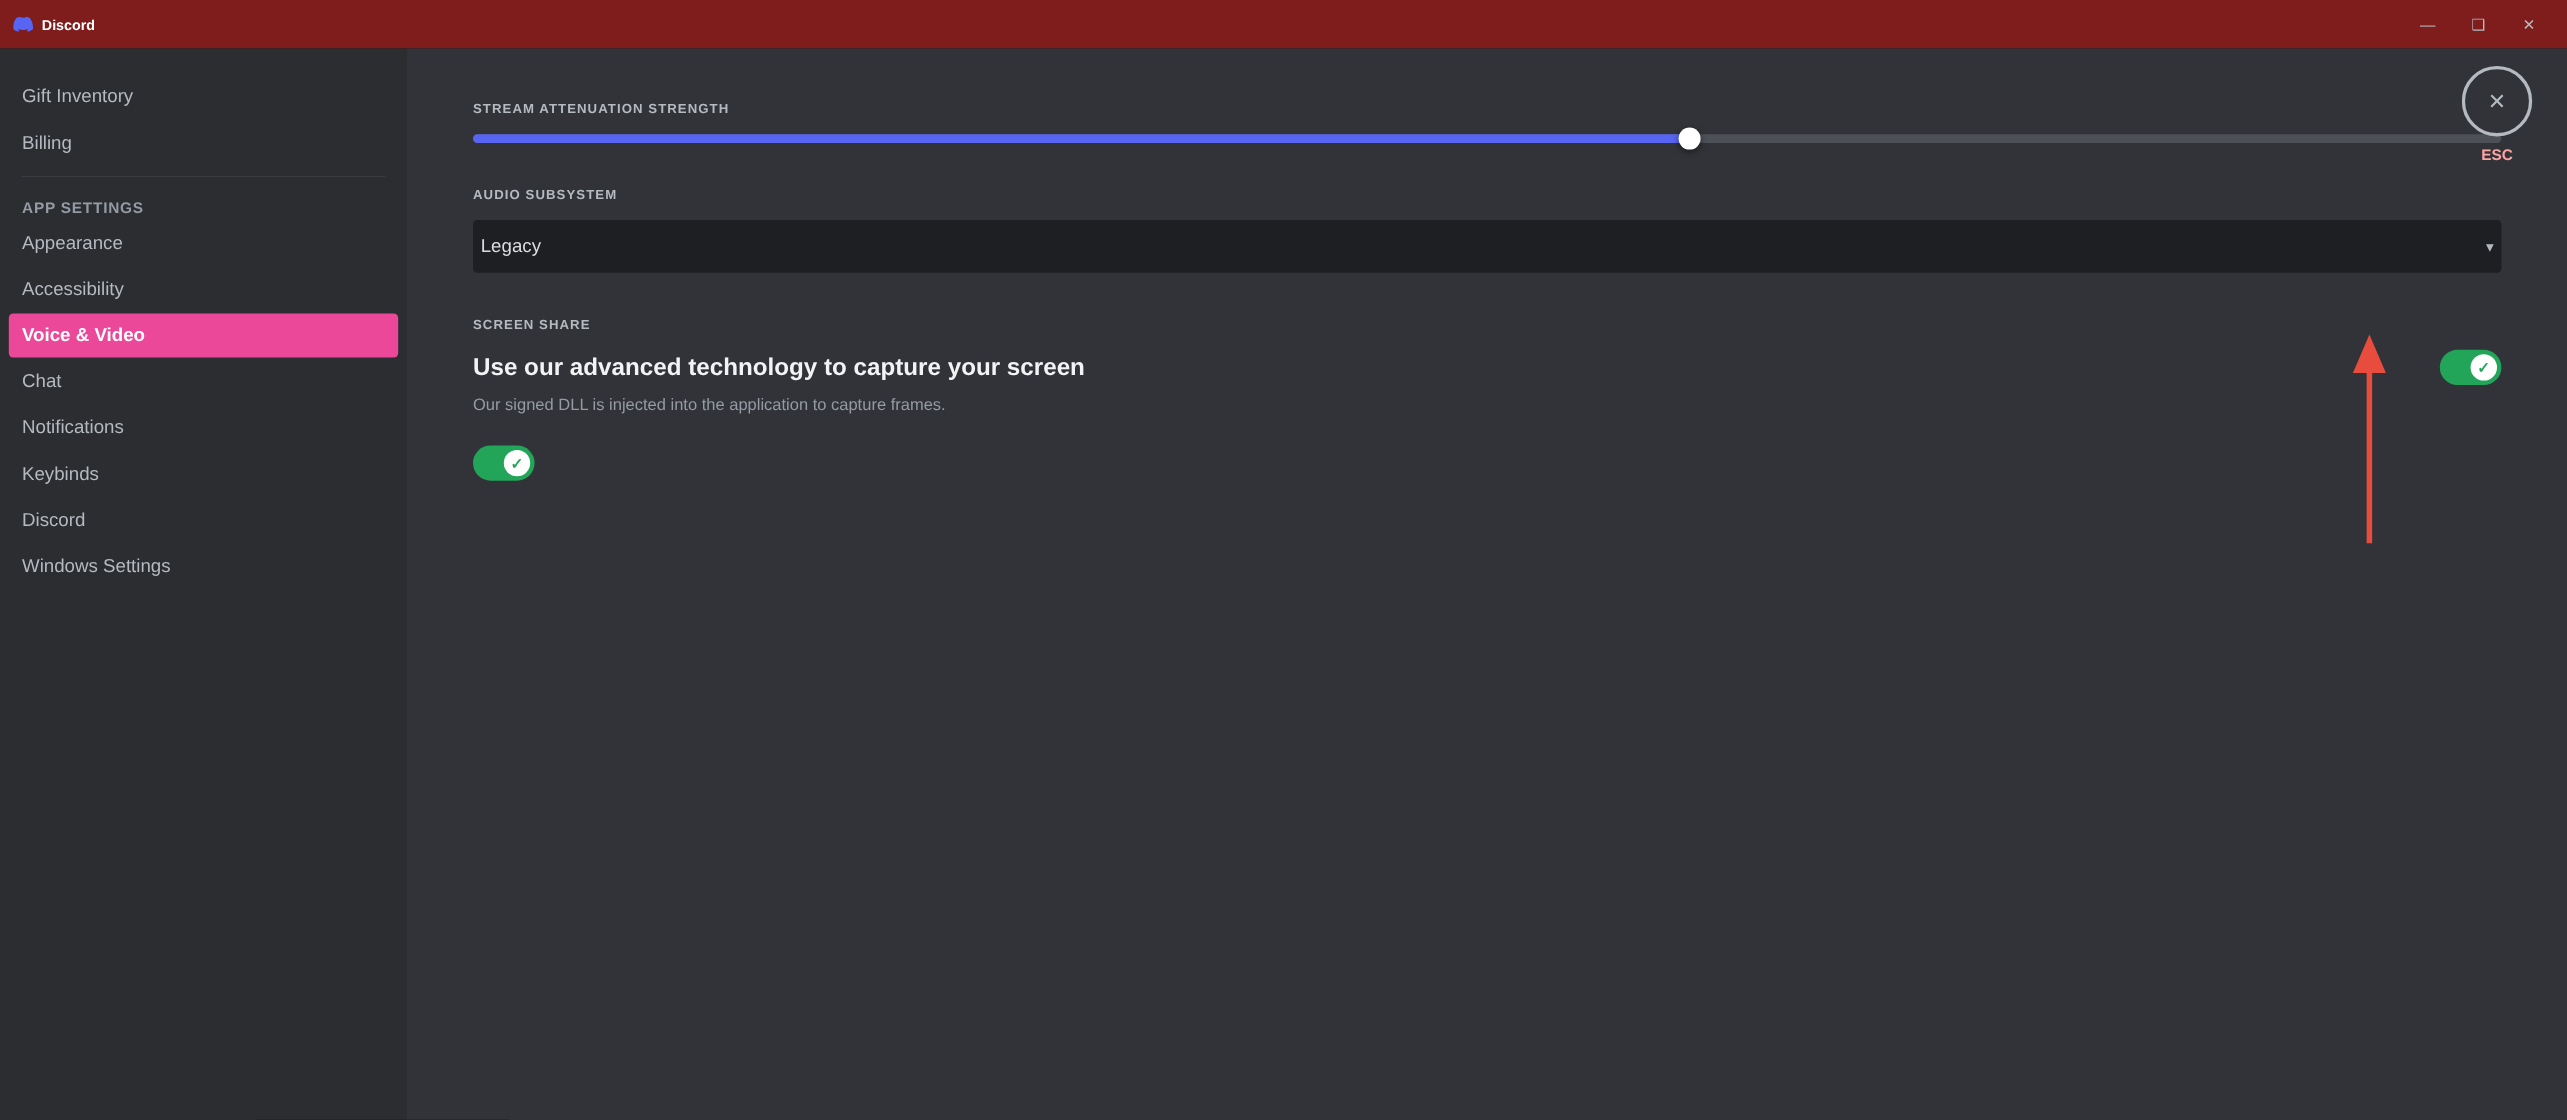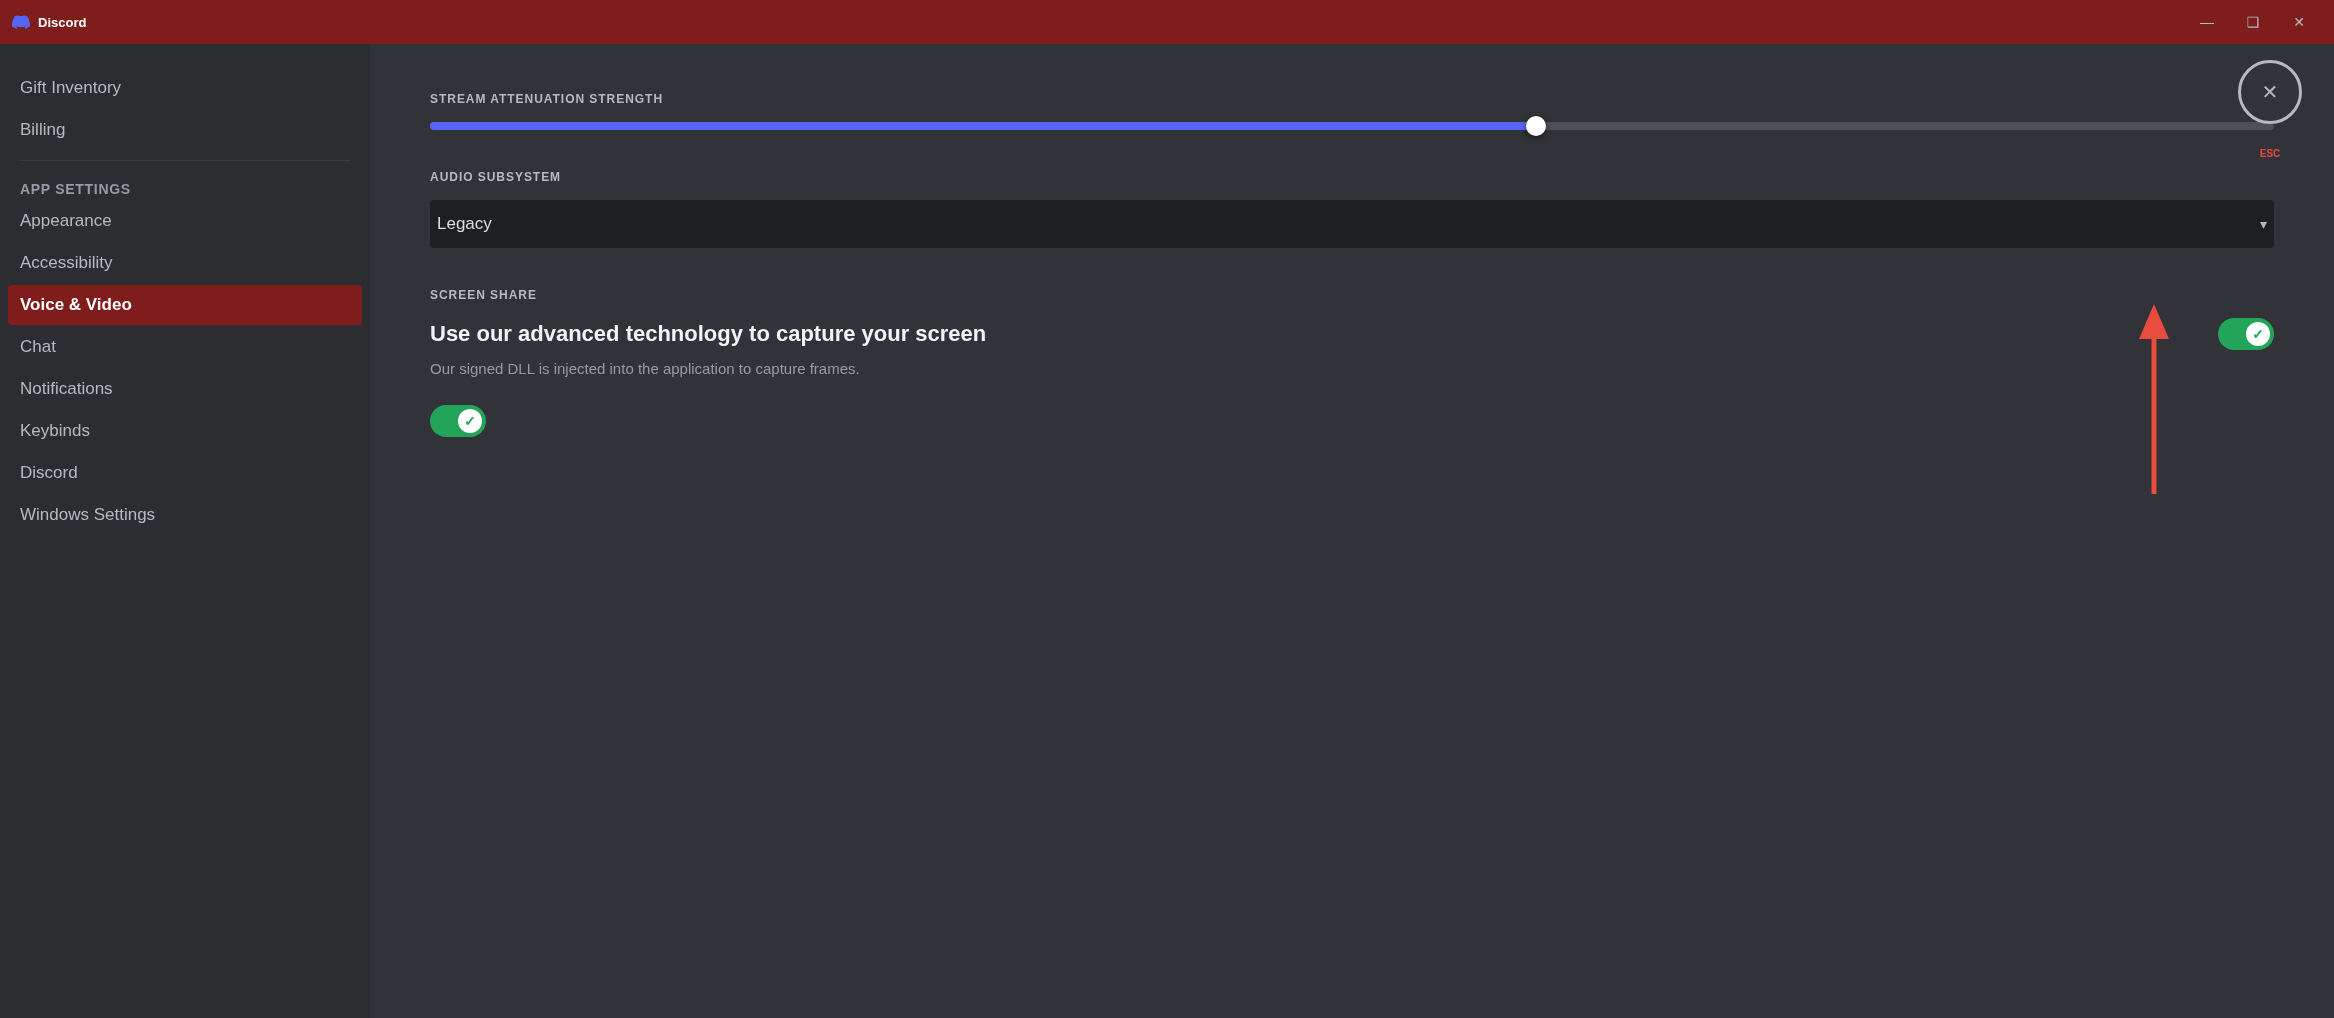--- a/index.html
+++ b/index.html
@@ -73,21 +73,21 @@
       display: flex;
       align-items: center;
       padding: 10px 12px;
       border-radius: 4px;
       font-size: 17px;
       color: #b5bac1;
       cursor: pointer;
       margin-bottom: 2px;
     }
     .sidebar-item.active {
-      background: #7f1d1d;
+      background: #ec4899;
       color: #fff;
       font-weight: 600;
     }
     .sidebar-divider {
       height: 1px;
       background: #3a3c42;
       margin: 10px 12px;
     }
 
     
@@ -229,24 +229,23 @@
       border: 3px solid #b5bac1;
       background: transparent;
       display: flex;
       align-items: center;
       justify-content: center;
       cursor: pointer;
       color: #b5bac1;
       font-size: 18px;
     }
     .esc-label {
-      color: #ef4444;
-      font-size: 10px;
+      color: #fca5a5;
+      font-size: 14px;
       font-weight: 600;
-      margin-top: 16px;
     }
 
     
     .arrow-annotation {
       position: absolute;
       pointer-events: none;
     }
   </style>
 </head>
 <body>

